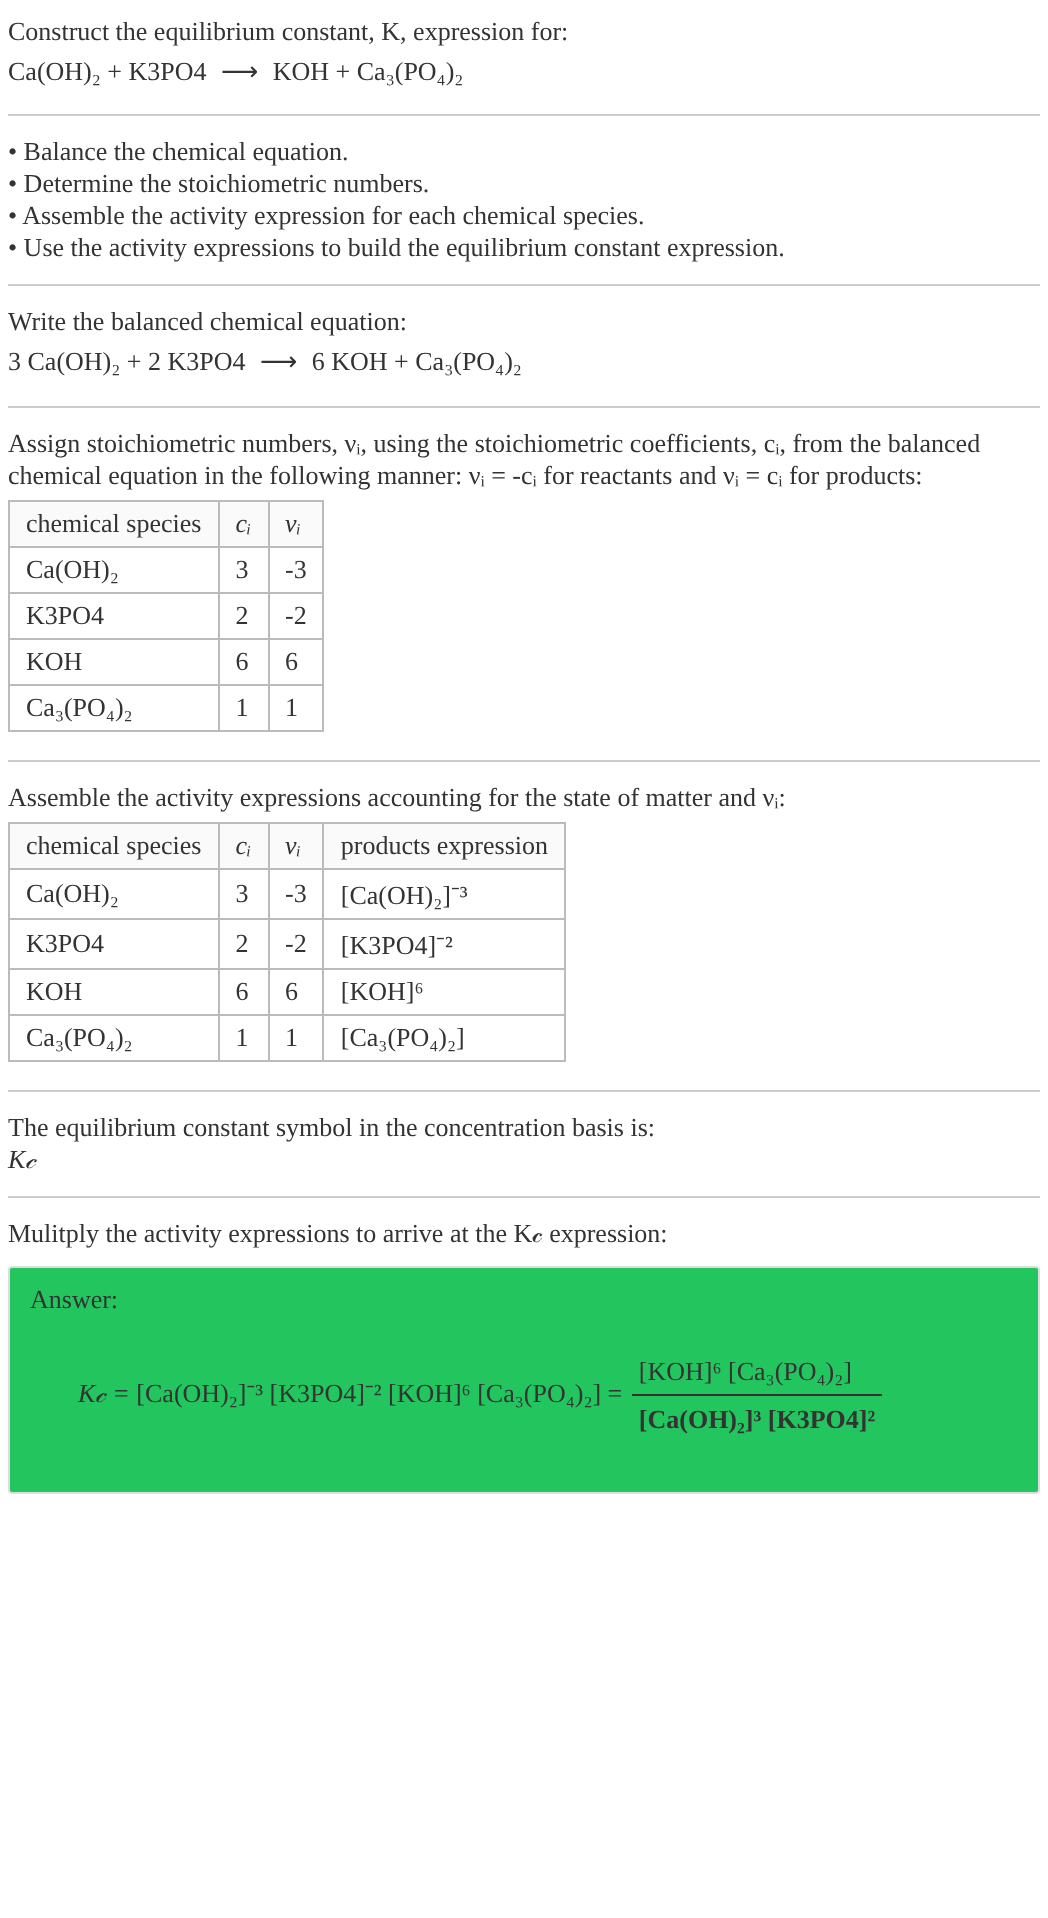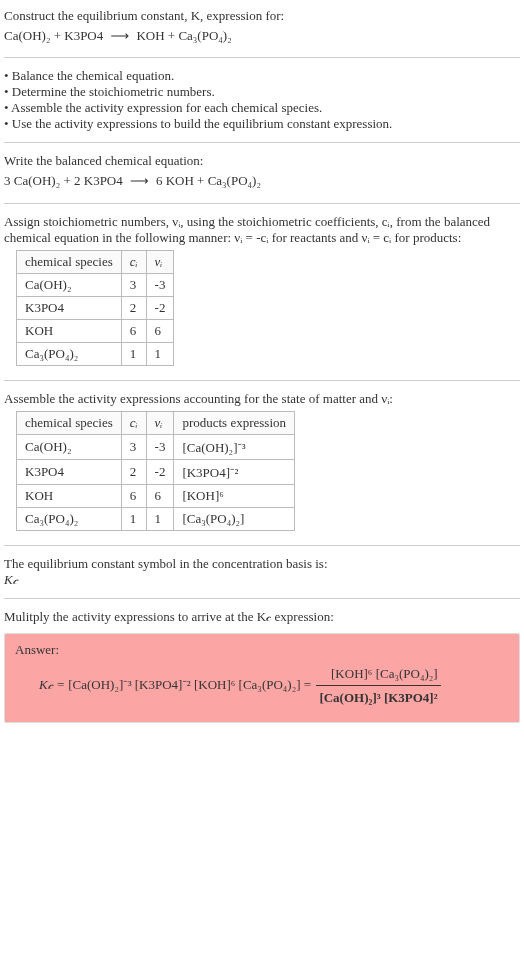--- a/index.html
+++ b/index.html
@@ -16,44 +16,44 @@
     padding: 4px 0;
   }
   hr.divider {
     border: none;
     border-top: 1px solid #ccc;
     margin: 6px 0;
   }
   .italic { font-style: italic; }
   table {
     border-collapse: collapse;
-    margin: 4px 12px;
+    margin: 4px 0;
   }
   td, th {
     border: 1px solid #bbb;
     padding: 3px 8px;
     text-align: left;
     font-weight: normal;
   }
   th { background: #fafafa; }
   .answer-box {
-    background: #fca5a5;
+    background: #22c55e;
     border: 1px solid #ddd;
     border-radius: 2px;
     padding: 8px 10px;
     margin-top: 4px;
   }
   .eq-line {
     line-height: 1.8;
   }
   .frac {
     display: inline-block;
     vertical-align: middle;
-    text-align: right;
-    margin: 4px 2px;
+    text-align: left;
+    margin: 16px 2px;
   }
   .frac .num {
     display: block;
     border-bottom: 1px solid #333;
     padding: 0 3px;
   }
   .frac .den {
     display: block;
     padding: 0 3px;
     font-weight: bold;

